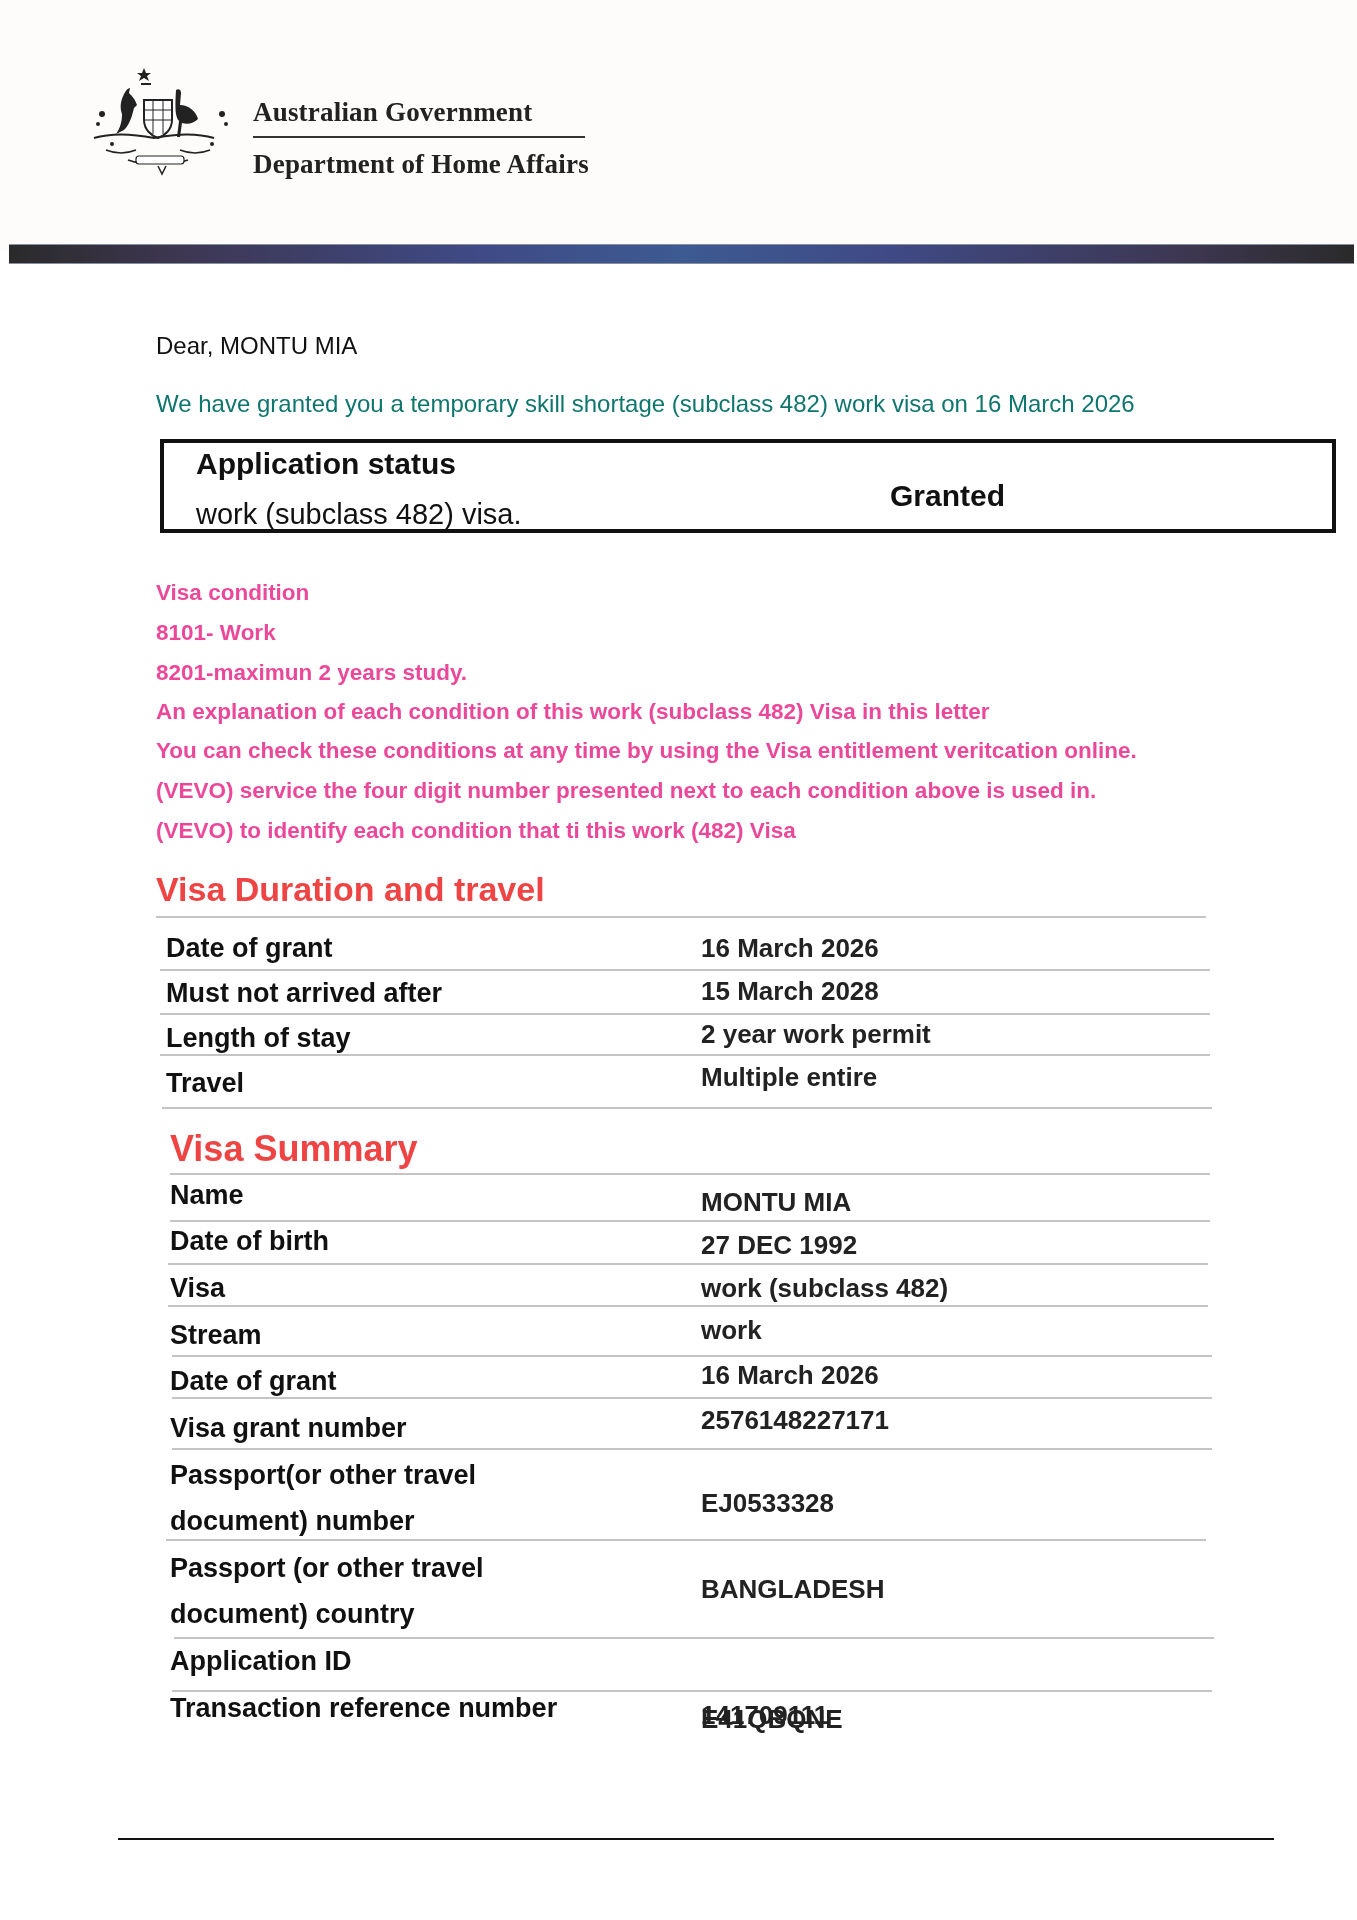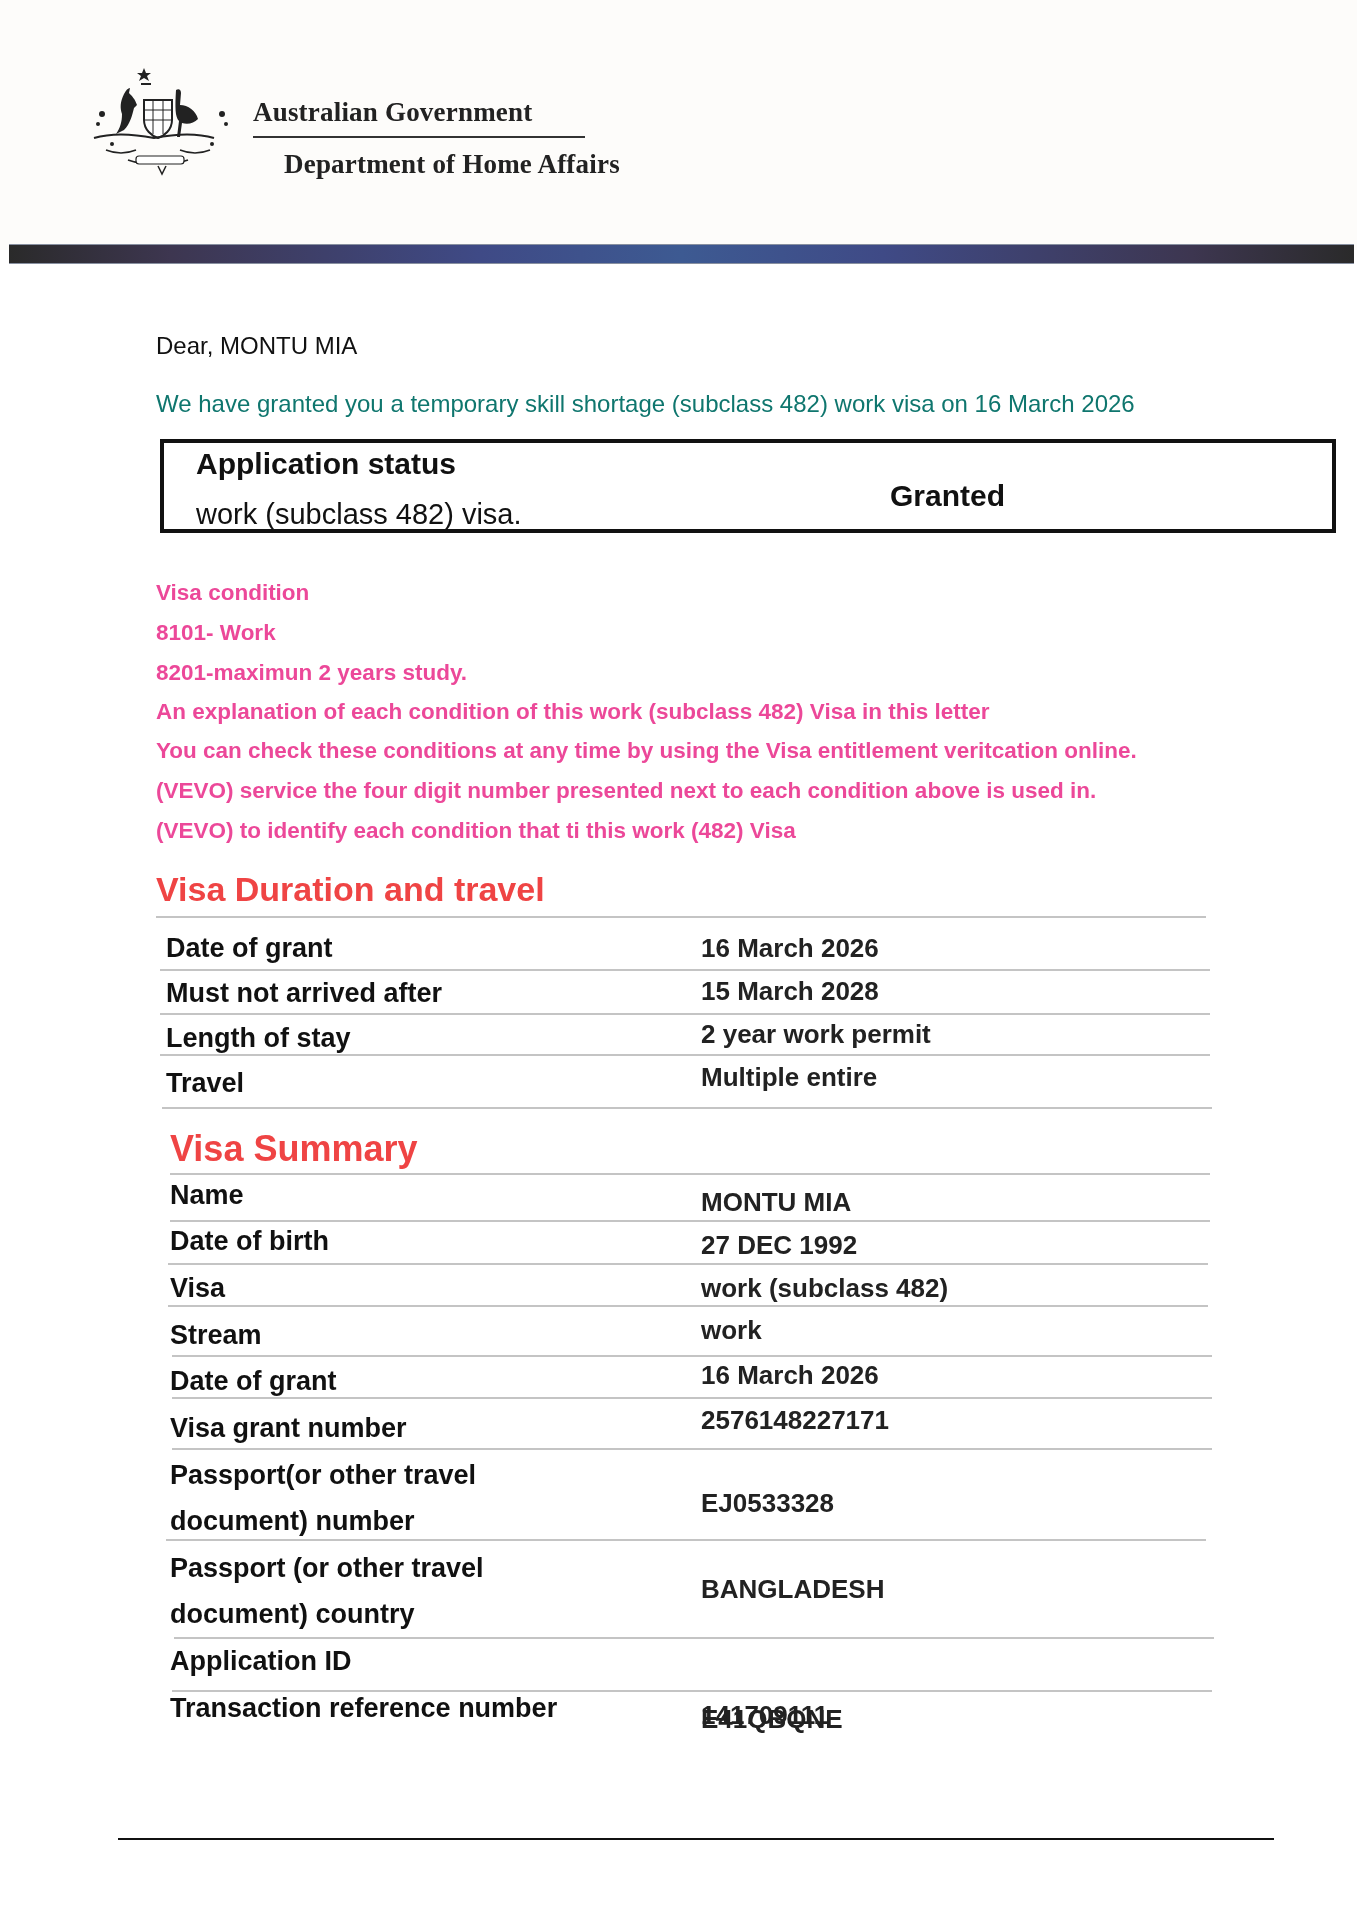--- a/index.html
+++ b/index.html
@@ -10,21 +10,21 @@
   }
   .header-bg { position: absolute; left: 0; top: 0; width: 1357px; height: 250px; background: #fdfcfa; }
   .crest { position: absolute; left: 84px; top: 64px; width: 160px; height: 120px; }
   .gov-title {
     position: absolute; left: 253px; top: 97px; font-family: "Liberation Serif", serif;
     font-weight: bold; font-size: 27px; color: #222; letter-spacing: 0.2px;
   }
   .gov-rule { position: absolute; left: 253px; top: 136px; width: 332px; height: 2px; background: #333; }
   .gov-dept {
     position: absolute; left: 253px; top: 149px; font-family: "Liberation Serif", serif;
-    font-weight: bold; font-size: 27px; color: #222; letter-spacing: 0.2px; margin-left: 31px;
+    font-weight: bold; font-size: 27px; color: #222; letter-spacing: 0.2px;
   }
   .banner {
     position: absolute; left: 9px; top: 244px; width: 1345px; height: 18px;
     background: linear-gradient(to right, #2a2a2a 0%, #3d3650 12%, #3f4a86 35%, #3d5a92 50%, #3f4a86 65%, #3d3650 88%, #2a2a2a 100%);
     border-top: 1px solid #8890a0; border-bottom: 1px solid #8890a0;
   }
   .txt { position: absolute; white-space: nowrap; }
   .greeting { left: 156px; top: 332px; font-size: 24px; color: #111; }
   .intro { left: 156px; top: 390px; font-size: 24px; color: #0f766e; text-align: right; }
   .status-box {

